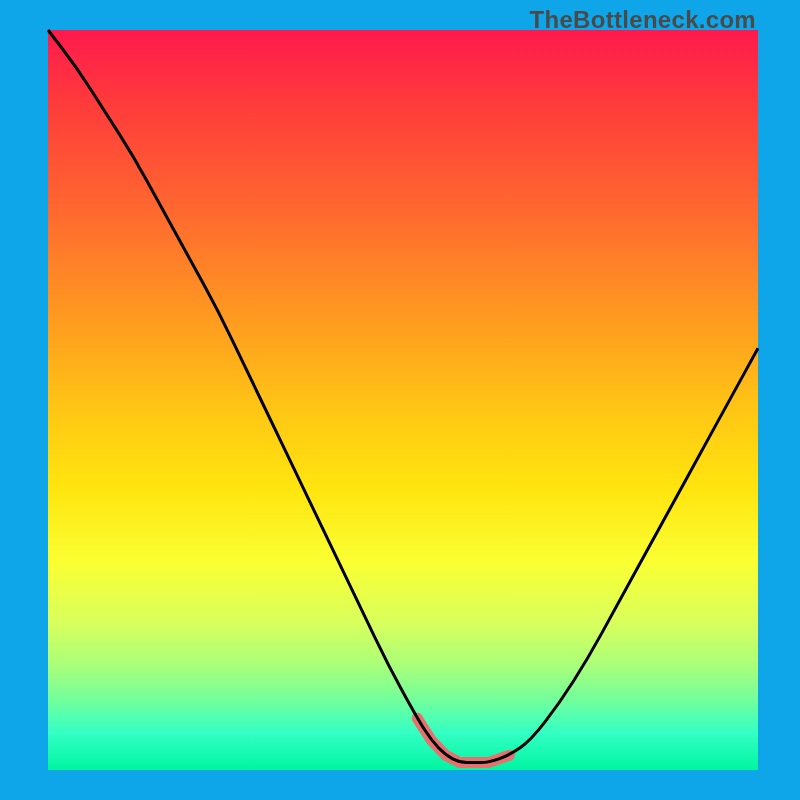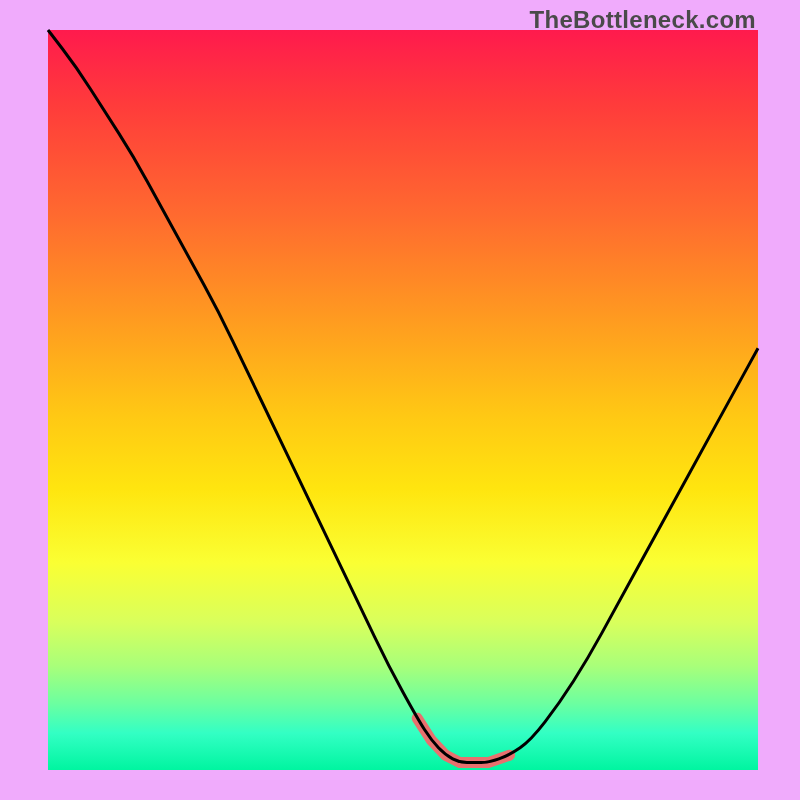--- a/index.html
+++ b/index.html
@@ -8,21 +8,21 @@
     width: 800px;
     height: 800px;
     overflow: hidden;
     background: #000;
     font-family: Arial, Helvetica, sans-serif;
   }
   .frame {
     position: relative;
     width: 800px;
     height: 800px;
-    background: #f0abfc;
+    background: #0ea5e9;
   }
   .plot-area {
     position: absolute;
     left: 48px;
     top: 30px;
     width: 710px;
     height: 740px;
     background: linear-gradient(to bottom,
       #ff1a4d 0%,
       #ff3b3b 10%,

